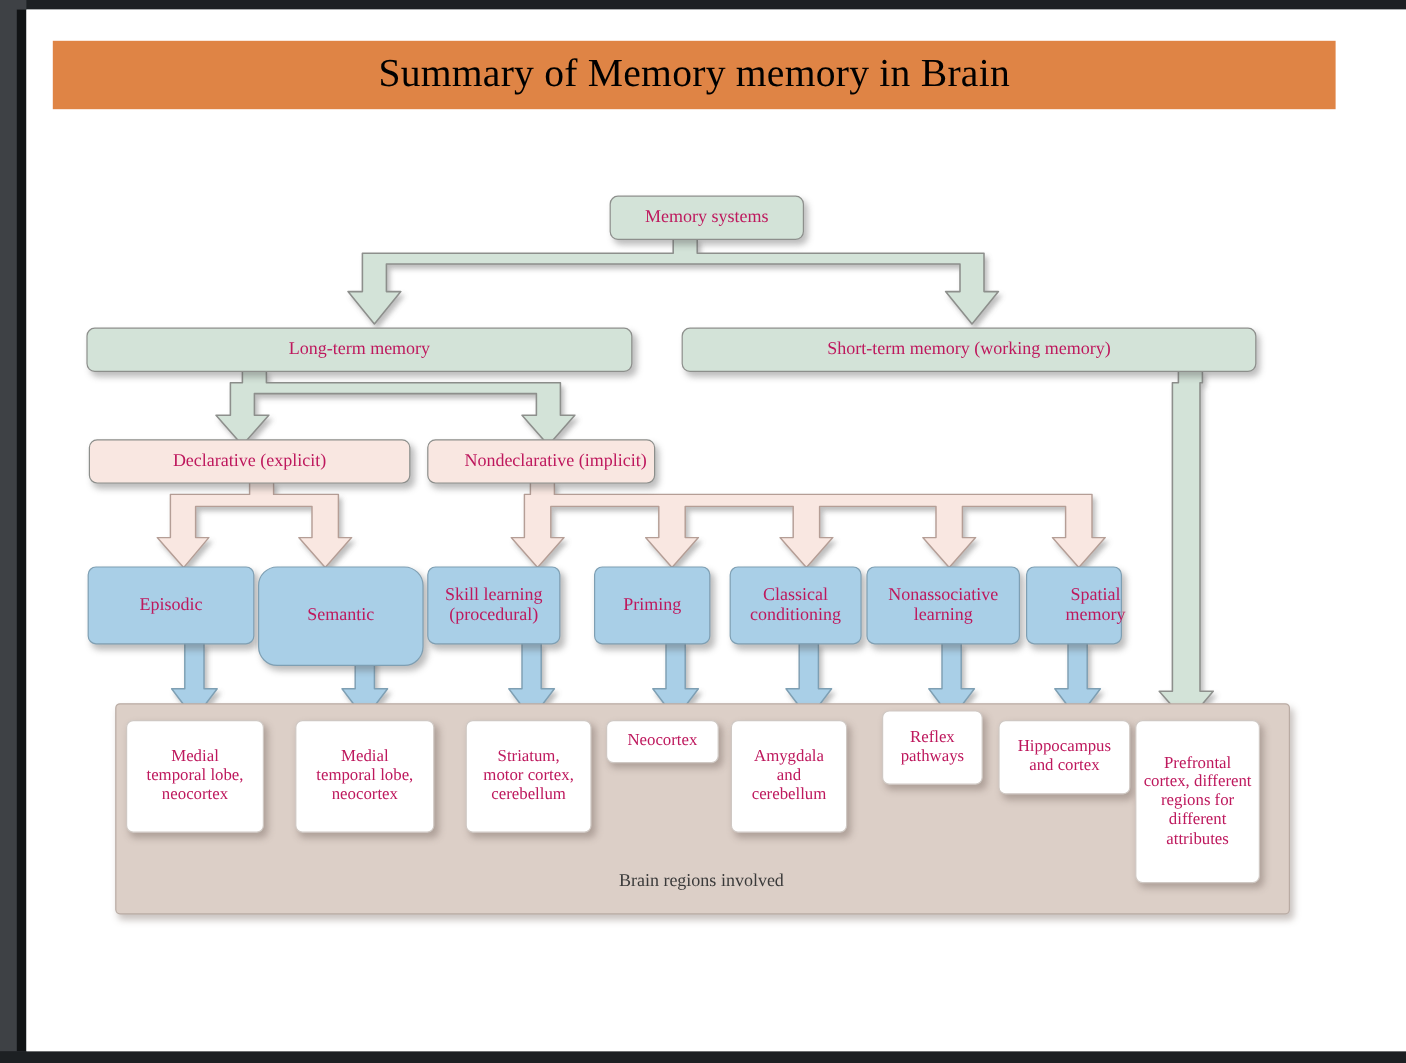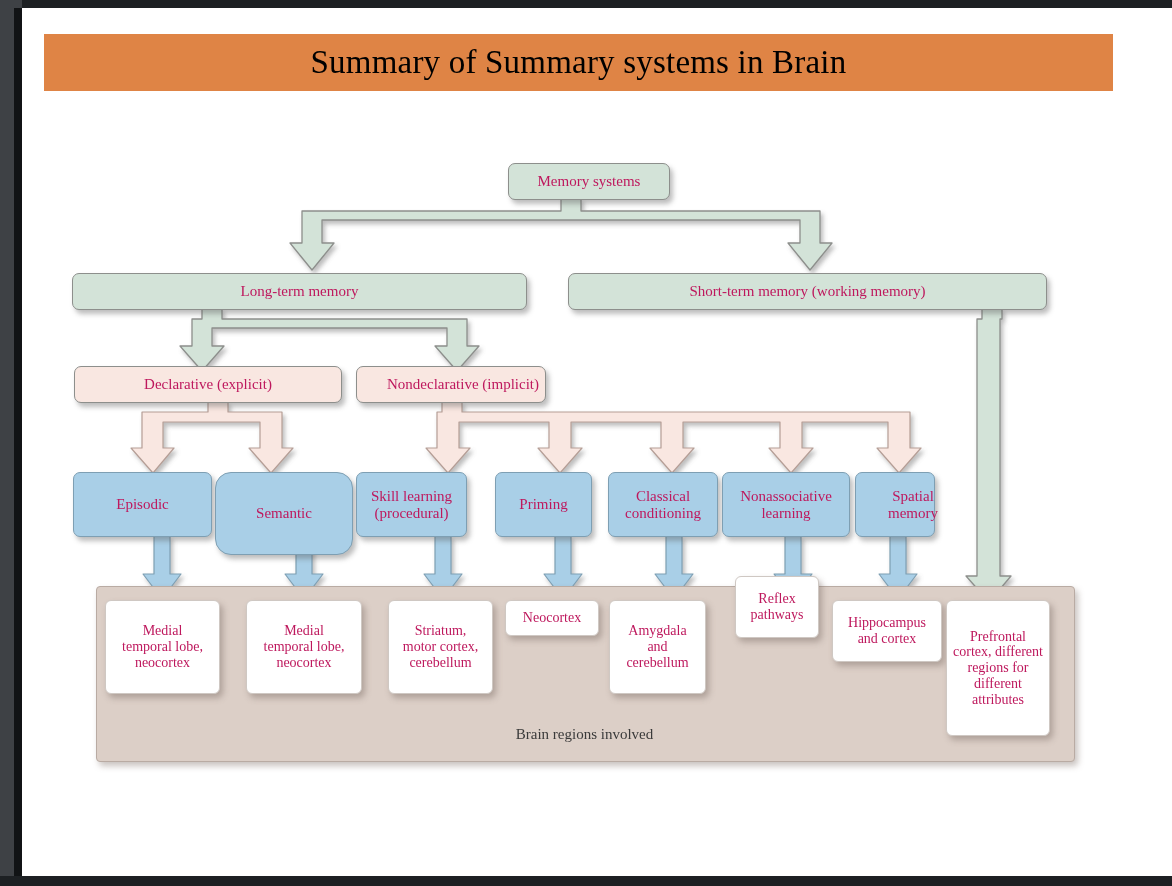--- a/index.html
+++ b/index.html
@@ -65,21 +65,21 @@
 <body>
 
 <div id="frame-top"></div>
 <div id="frame-left"></div>
 <div id="frame-left-in"></div>
 <div id="frame-bottom"></div>
 
 <div id="slide">
 
   <div id="title-banner">
-    <div id="title-text">Summary of Summary systems in Brain</div>
+    <div id="title-text">Summary of Memory memory in Brain</div>
   </div>
 
   <div id="diagram">
 
     <svg id="wires" viewBox="0 0 1150 868" preserveAspectRatio="none">
       <defs>
         <filter id="sh" x="-25%" y="-25%" width="160%" height="160%">
           <feDropShadow dx="2.5" dy="3.5" stdDeviation="2.2" flood-color="#6d6d6d" flood-opacity="0.45"></feDropShadow>
         </filter>
       </defs>
@@ -177,21 +177,21 @@
     </div>
     <div class="node white" style="left:366px;top:592px;width:105px;height:94px;font-size:14px;">
       <span class="ml">Striatum,<br>motor cortex,<br>cerebellum</span>
     </div>
     <div class="node white" style="left:483px;top:592px;width:94px;height:36px;font-size:14px;">
       <span class="ml">Neocortex</span>
     </div>
     <div class="node white" style="left:587px;top:592px;width:97px;height:94px;font-size:14px;">
       <span class="ml">Amygdala<br>and<br>cerebellum</span>
     </div>
-    <div class="node white" style="left:713px;top:568px;width:84px;height:62px;font-size:14px;">
+    <div class="node white" style="left:713px;top:584px;width:84px;height:62px;font-size:14px;">
       <span class="ml">Reflex<br>pathways</span>
     </div>
     <div class="node white" style="left:810px;top:592px;width:110px;height:62px;font-size:14px;">
       <span class="ml">Hippocampus<br>and cortex</span>
     </div>
     <div class="node white" style="left:924px;top:592px;width:104px;height:136px;font-size:14px;">
       <span class="ml">Prefrontal<br>cortex, different<br>regions for<br>different<br>attributes</span>
     </div>
 
   </div>

